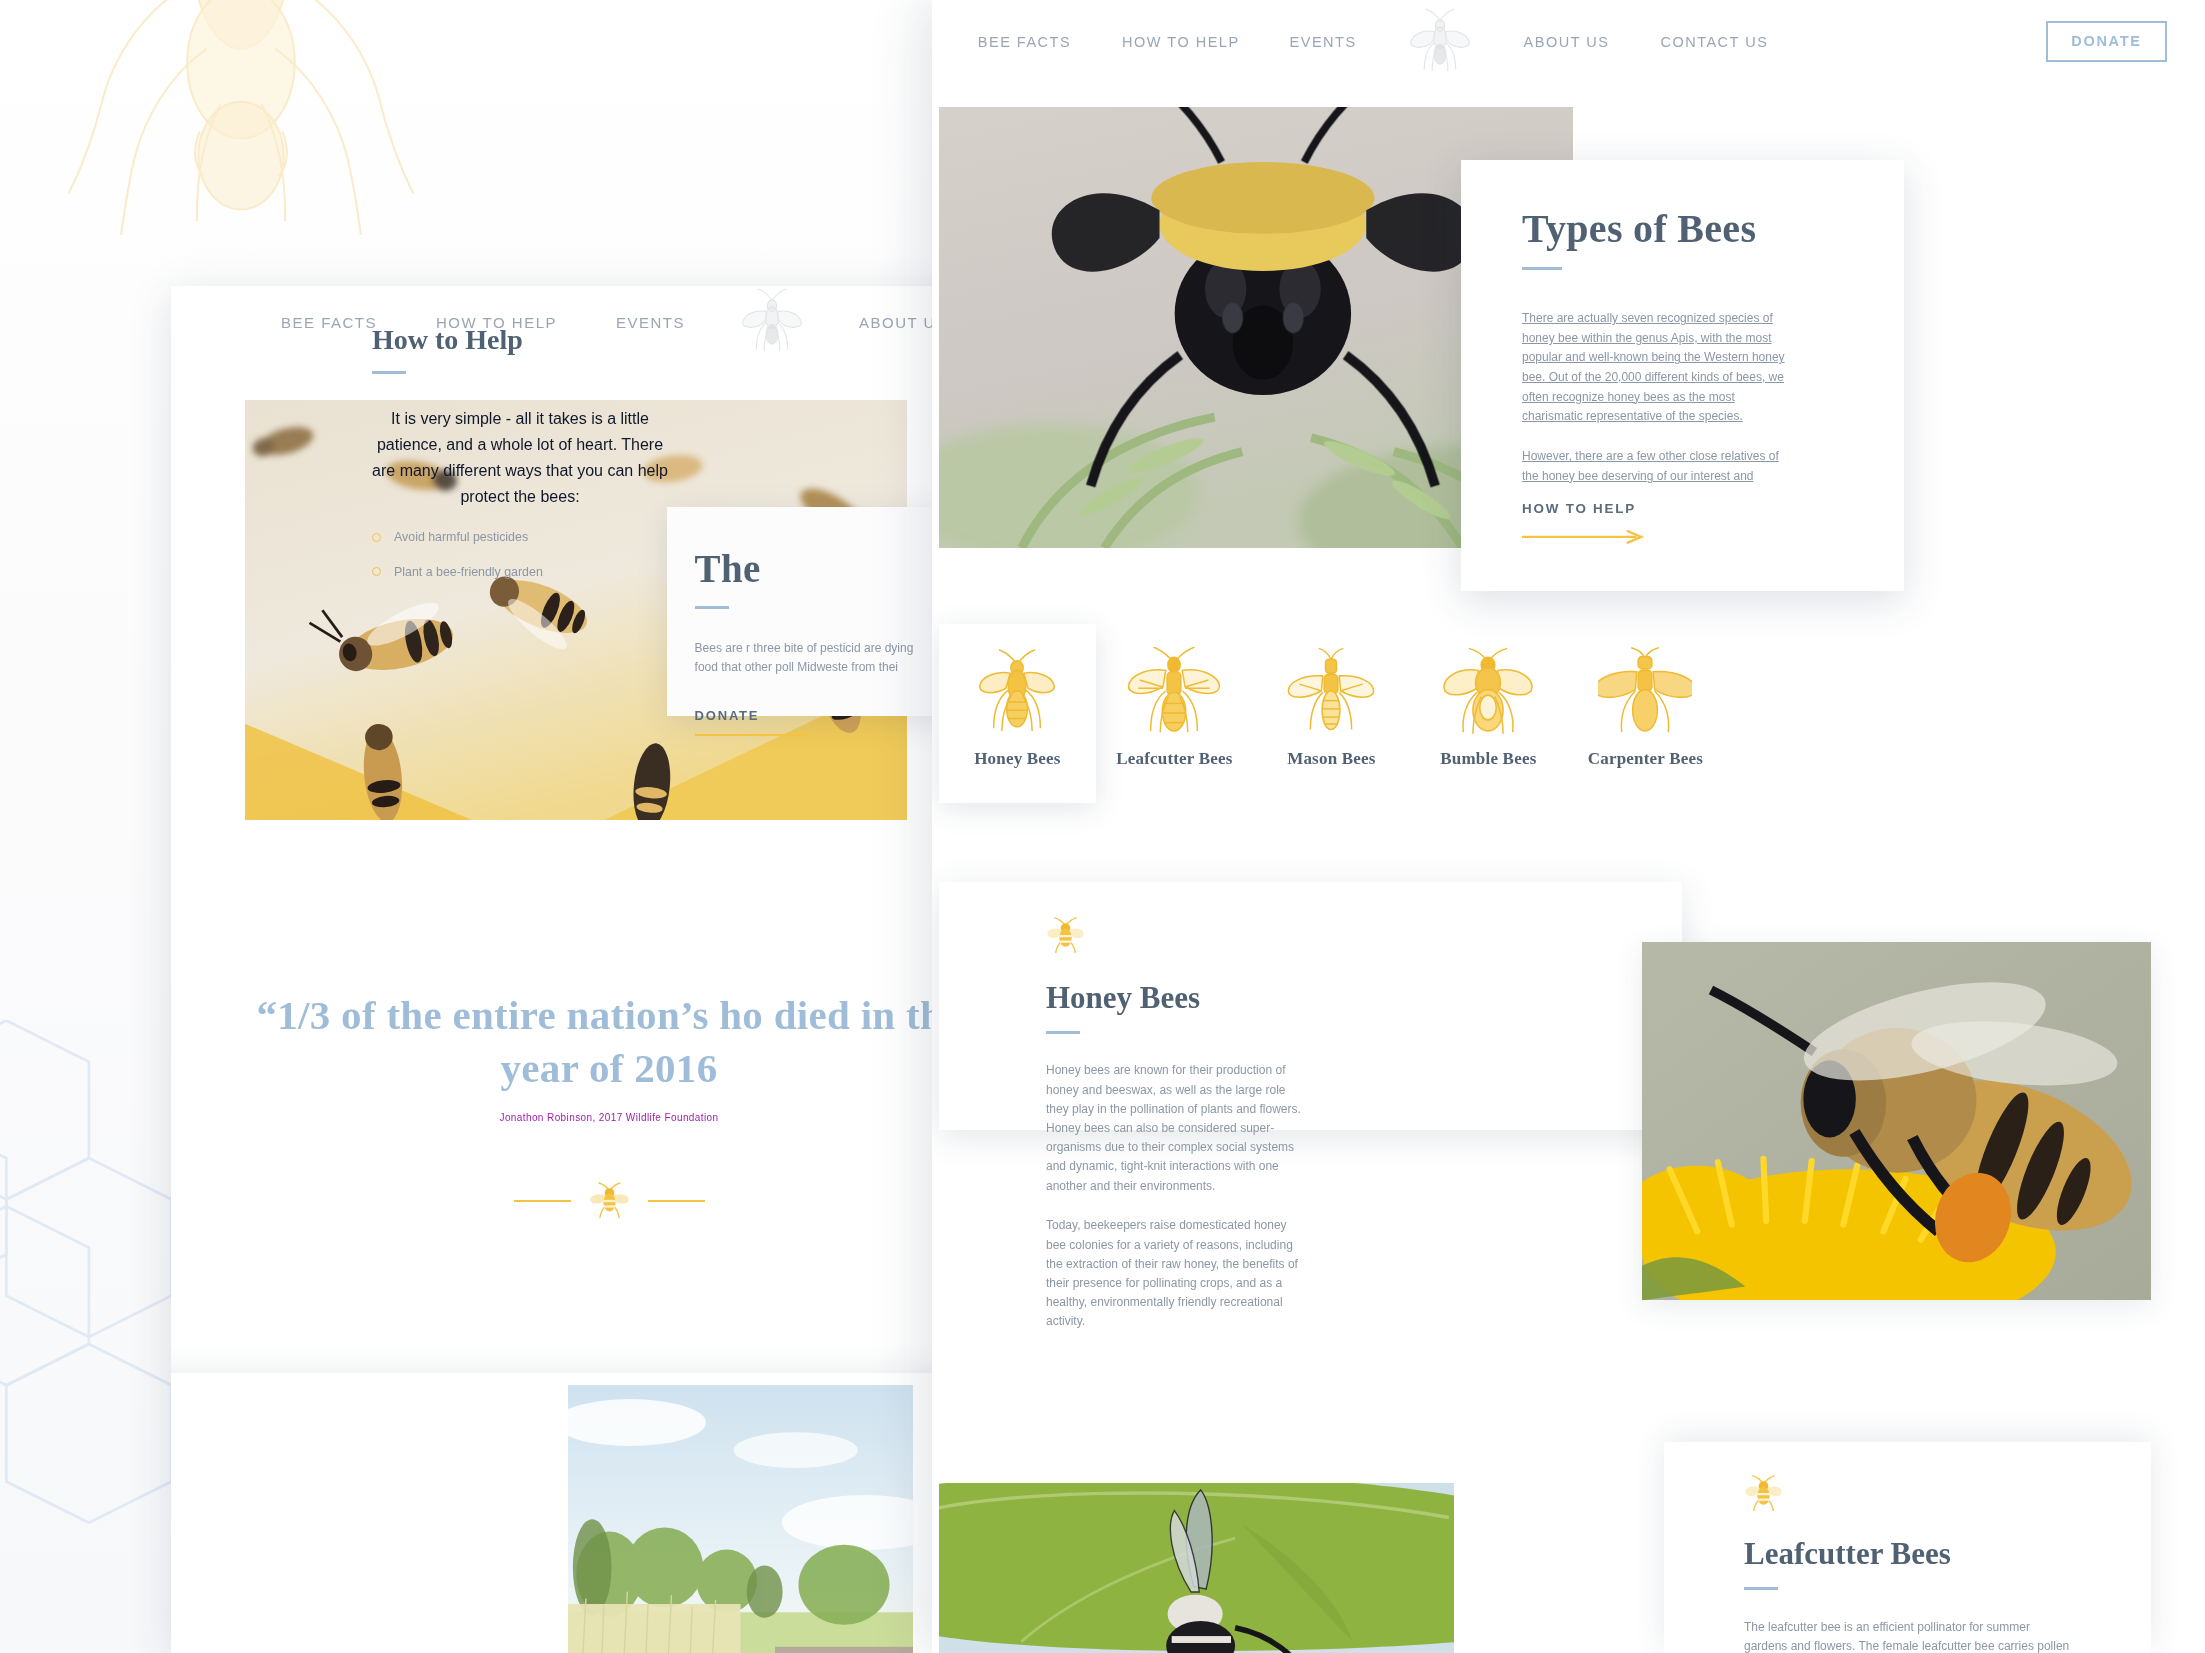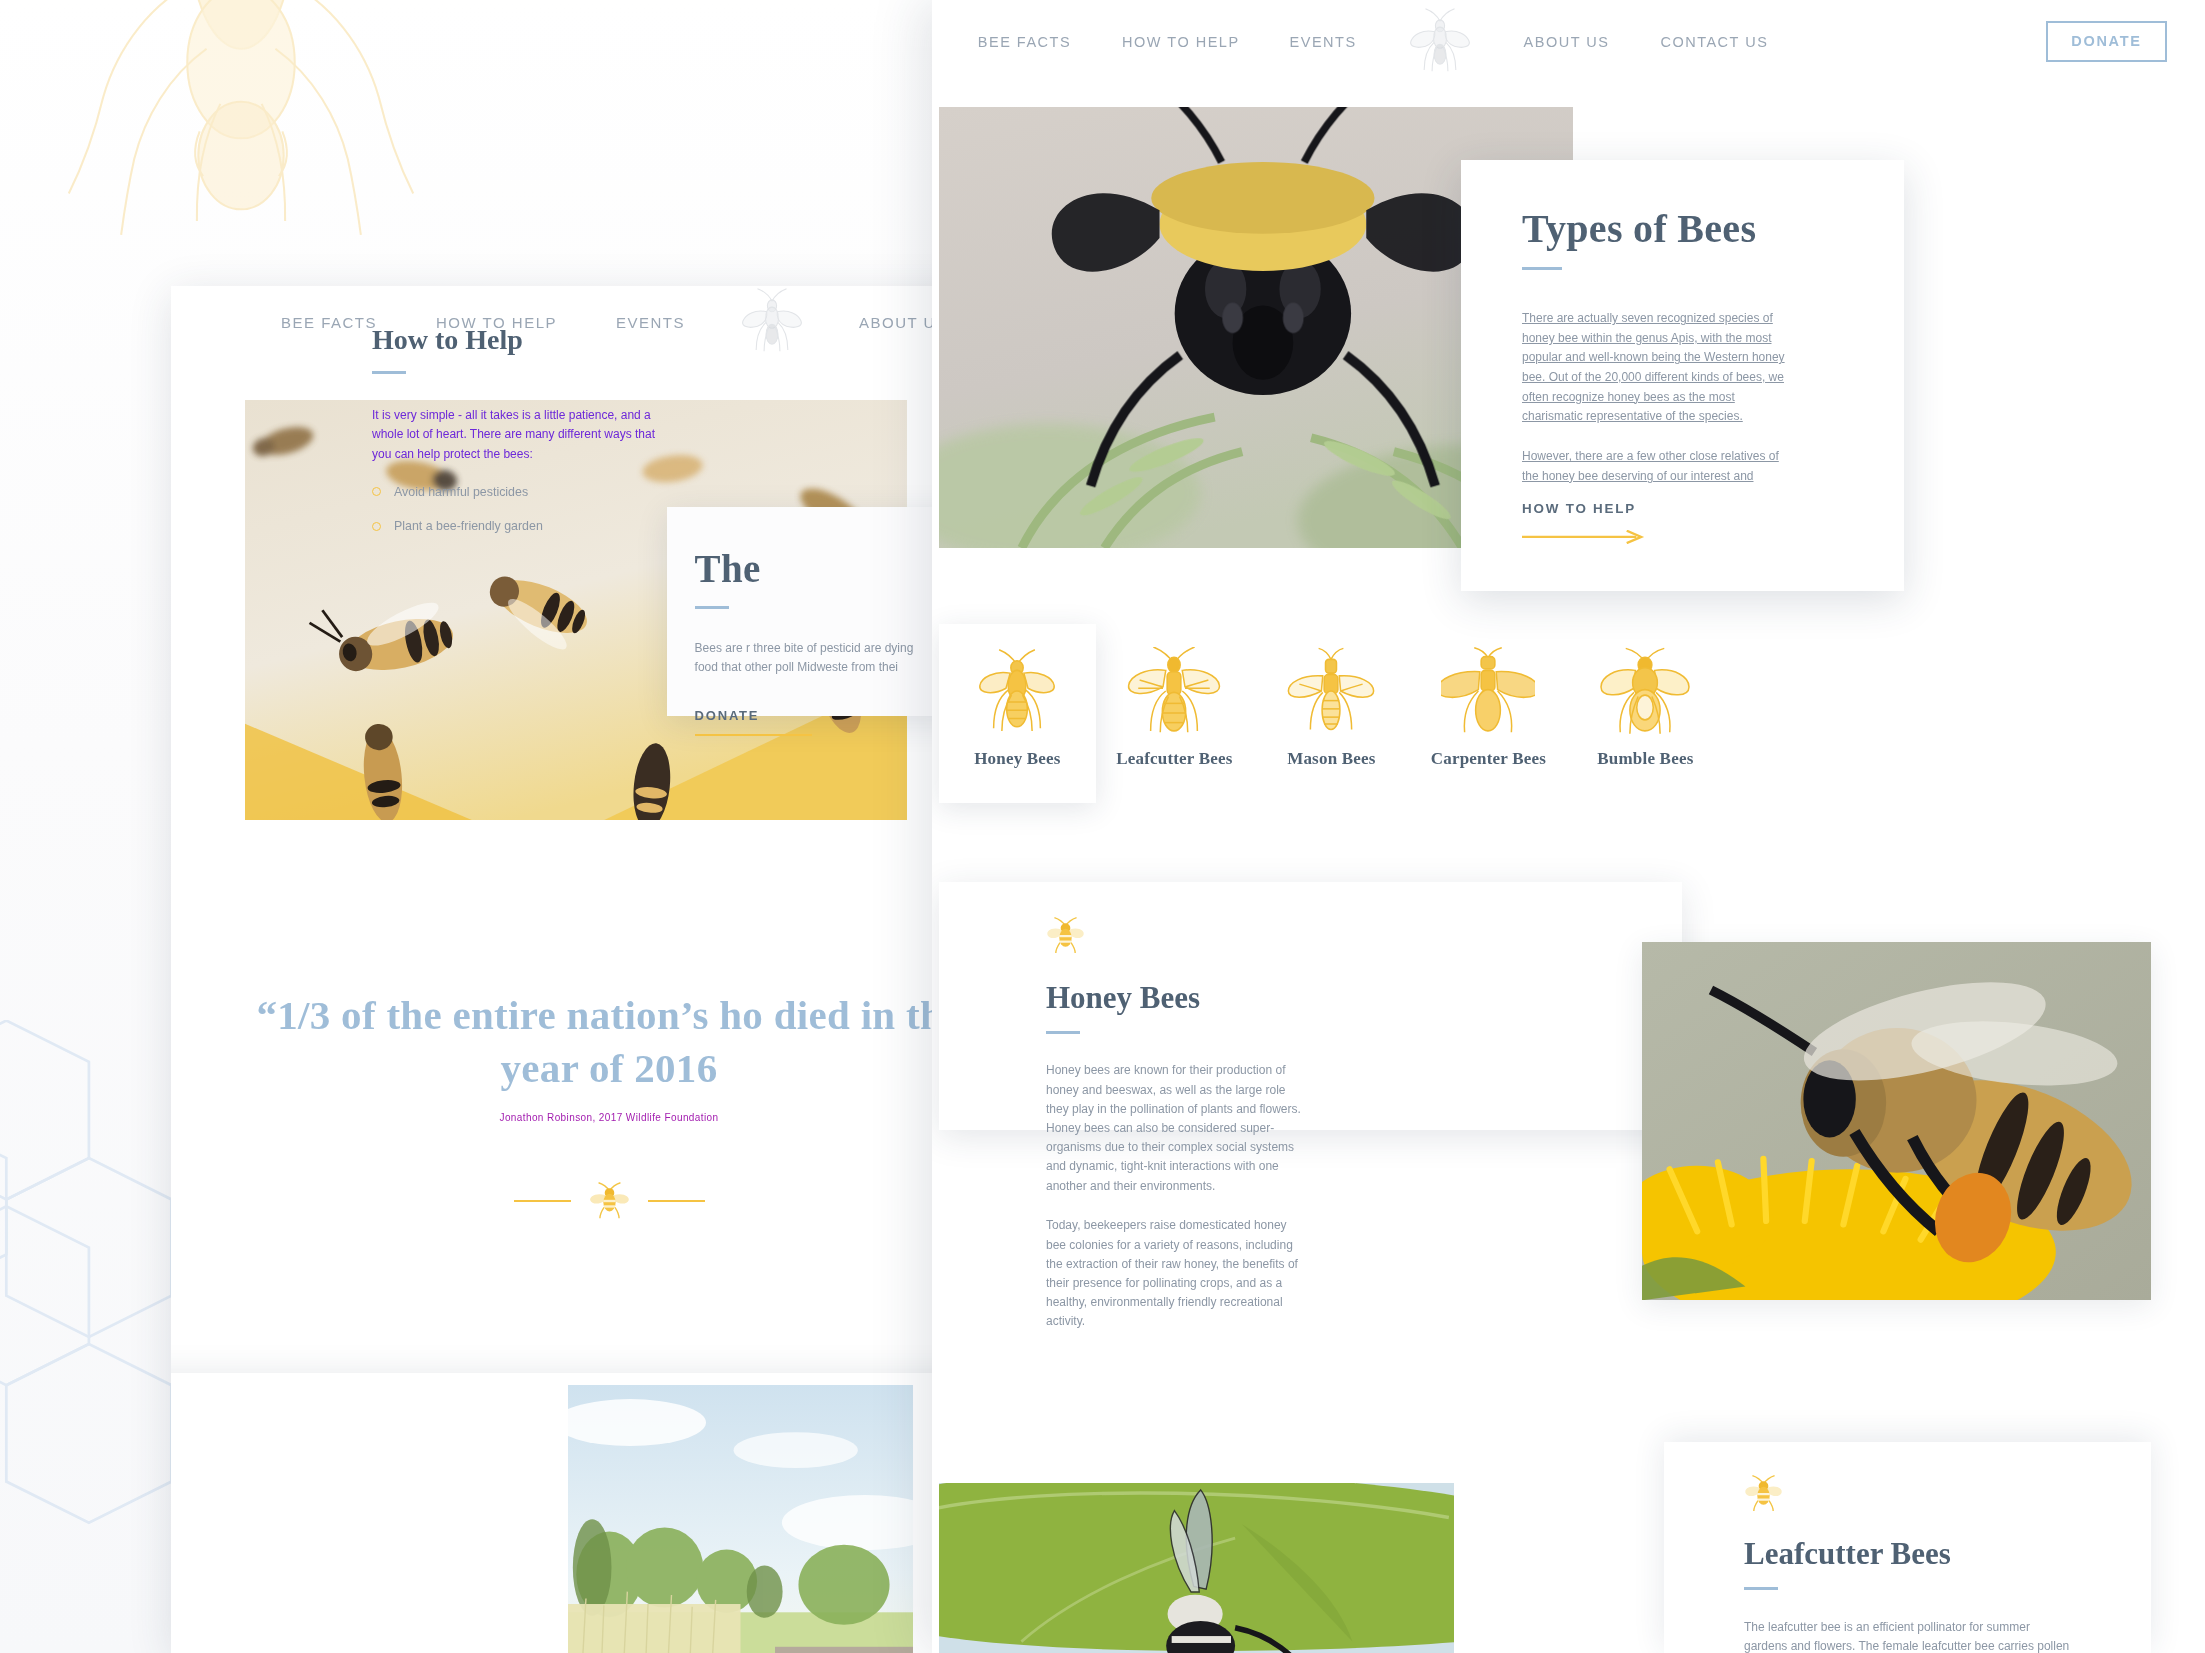--- a/index.html
+++ b/index.html
@@ -60,21 +60,21 @@
   #divider .dline{width:57px;height:2.8px;background:#f5c343;}
   #divider .dbee{width:41px;height:39px;}
 
   
   #howCard{
     position:absolute;left:-55px;top:1087px;width:875px;height:289px;background:#fff;
     box-shadow:0 -2.8px 27.6px rgba(40,55,80,.10);
   }
   #howInner{position:absolute;left:201px;top:38px;width:358px;}
   #howInner h2{font-size:28px;color:#4f6173;margin:0;font-weight:700;}
-  #howInner p{font-size:12px;line-height:1.62;color:#6d28d9;margin:32px 0 0 0;width:296px;}
+  #howInner p{font-size:16px;line-height:1.62;color:#0f172a;margin:32px 0 0 0;width:296px;text-align:center;}
   .bullet{display:flex;align-items:center;gap:13px;margin-top:20.7px;}
   .bullet .dot{width:9px;height:9px;border:1.8px solid #f5c343;border-radius:50%;box-sizing:border-box;}
   .bullet .btxt{font-size:12.4px;color:#8c97a5;}
   #howPhoto{position:absolute;left:397px;top:1099px;width:345px;height:289px;overflow:hidden;background:#dfe8e2;}
 
   
   #rightPage{
     position:absolute;left:932px;top:0;width:1274px;height:1654px;
     background:#ffffff;box-shadow:-12.4px 0 48px rgba(40,55,80,.13);
     overflow:hidden;
@@ -566,52 +566,52 @@
           <path d="M56 66 C42 80 38 100 38 120"></path>
             <path d="M80 66 C94 80 98 100 98 120"></path>
         </g>
       </svg>
       <div class="name serif">Mason Bees</div>
     </div>
 
     <div class="type-item">
       <svg class="glyph" viewBox="0 0 136 128" aria-hidden="true">
         <g stroke="#f0bb33" fill="none" stroke-width="2.2">
-          <path d="M68 16 C64 8 56 3 48 1"></path>
-            <path d="M68 16 C72 8 80 3 88 1"></path>
-          <rect x="58" y="14" width="20" height="18" rx="6" fill="#f3c54a"></rect>
-          <path d="M56 36 C20 34 -6 48 -6 62 C-6 76 28 78 54 62 Z" fill="#f7d376" fill-opacity=".9"></path>
-          <path d="M80 36 C116 34 142 48 142 62 C142 76 108 78 82 62 Z" fill="#f7d376" fill-opacity=".9"></path>
-          <rect x="58" y="34" width="20" height="30" rx="6" fill="#f5c343"></rect>
-          <ellipse cx="68" cy="92" rx="18" ry="30" fill="#f8d069"></ellipse>
-          <path d="M54 64 C38 80 32 102 34 124"></path>
-            <path d="M82 64 C98 80 104 102 102 124"></path>
-        </g>
-      </svg>
-      <div class="name serif">Carpenter Bees</div>
-    </div>
-
-    <div class="type-item">
-      <svg class="glyph" viewBox="0 0 136 128" aria-hidden="true">
-        <g stroke="#f0bb33" fill="none" stroke-width="2.2">
           <path d="M68 22 C60 10 48 4 40 2"></path>
             <path d="M68 22 C76 10 88 4 96 2"></path>
           <path d="M54 34 C24 30 4 44 4 58 C4 72 30 74 52 60 Z" fill="#fdeec2" fill-opacity=".9"></path>
           <path d="M82 34 C112 30 132 44 132 58 C132 72 106 74 84 60 Z" fill="#fdeec2" fill-opacity=".9"></path>
           <ellipse cx="68" cy="26" rx="10" ry="11" fill="#f0b92f"></ellipse>
           <ellipse cx="68" cy="52" rx="18" ry="22" fill="#f3c54a"></ellipse>
           <ellipse cx="68" cy="92" rx="22" ry="30" fill="#fad77a"></ellipse>
           <ellipse cx="68" cy="88" rx="12" ry="18" fill="#fdf3d8"></ellipse>
           <path d="M52 66 C36 80 30 102 32 124"></path>
             <path d="M84 66 C100 80 106 102 104 124"></path>
           <path d="M58 72 C50 90 46 108 46 126"></path>
             <path d="M78 72 C86 90 90 108 90 126"></path>
         </g>
       </svg>
       <div class="name serif">Bumble Bees</div>
+    </div>
+
+    <div class="type-item">
+      <svg class="glyph" viewBox="0 0 136 128" aria-hidden="true">
+        <g stroke="#f0bb33" fill="none" stroke-width="2.2">
+          <path d="M68 16 C64 8 56 3 48 1"></path>
+            <path d="M68 16 C72 8 80 3 88 1"></path>
+          <rect x="58" y="14" width="20" height="18" rx="6" fill="#f3c54a"></rect>
+          <path d="M56 36 C20 34 -6 48 -6 62 C-6 76 28 78 54 62 Z" fill="#f7d376" fill-opacity=".9"></path>
+          <path d="M80 36 C116 34 142 48 142 62 C142 76 108 78 82 62 Z" fill="#f7d376" fill-opacity=".9"></path>
+          <rect x="58" y="34" width="20" height="30" rx="6" fill="#f5c343"></rect>
+          <ellipse cx="68" cy="92" rx="18" ry="30" fill="#f8d069"></ellipse>
+          <path d="M54 64 C38 80 32 102 34 124"></path>
+            <path d="M82 64 C98 80 104 102 102 124"></path>
+        </g>
+      </svg>
+      <div class="name serif">Carpenter Bees</div>
     </div>
   </div>
 
   <div id="honeySec" class="card"></div>
   <div id="honeyText">
     <svg class="sec-bee" viewBox="0 0 56 52" aria-hidden="true">
       <path d="M28 13 C24 7 18 3 12 1" stroke="#f3c544" stroke-width="2" fill="none"></path>
       <path d="M28 13 C32 7 38 3 44 1" stroke="#f3c544" stroke-width="2" fill="none"></path>
       <path d="M22 18 C8 14 0 20 2 26 C4 32 15 32 22 26 Z" fill="#fbeec6"></path>
       <path d="M34 18 C48 14 56 20 54 26 C52 32 41 32 34 26 Z" fill="#fbeec6"></path>

